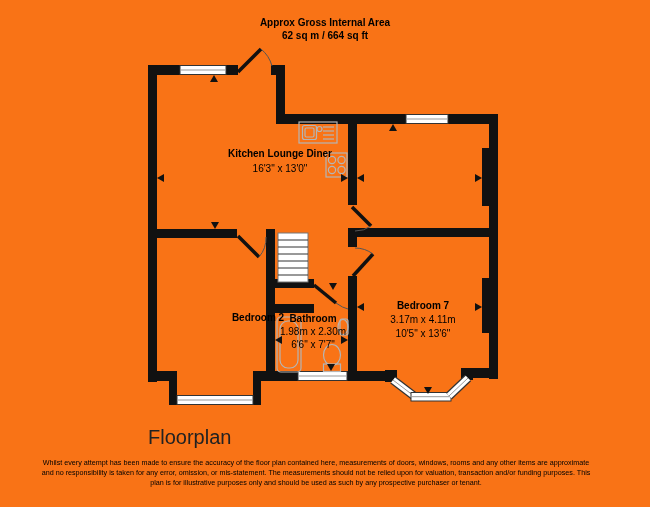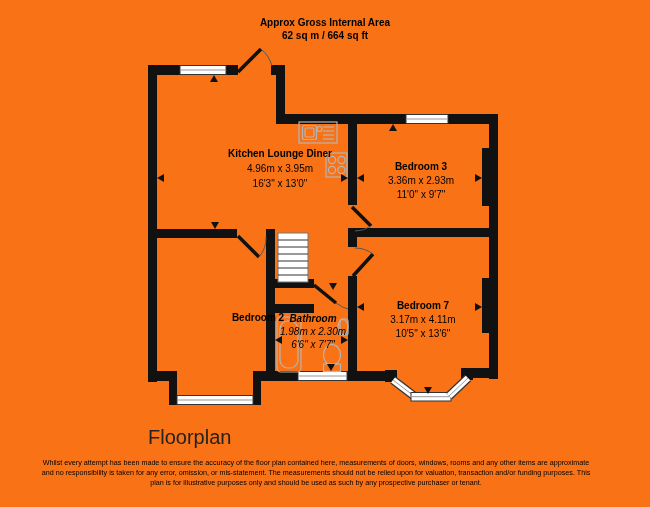--- a/index.html
+++ b/index.html
@@ -6,21 +6,21 @@
   .canvas{position:relative;width:650px;height:507px;background:#f97316;overflow:hidden;
           font-family:"Liberation Sans",sans-serif;color:#000;}
   .header{position:absolute;left:0;top:16px;width:650px;text-align:center;
           font-size:10px;font-weight:bold;line-height:13px;}
   .plan-svg{position:absolute;left:0;top:0;}
   .room-label{position:absolute;transform:translateX(-50%);text-align:center;
               font-size:10px;line-height:15px;white-space:nowrap;}
   .room-label .rname{font-weight:bold;display:block;}
   .room-label .rdim{display:block;}
   .room-label span:empty{display:none;}
-  .lab-bath{line-height:13px;font-style:italic;}
+  .lab-bath{line-height:13px;}
   .lab-bed3, .lab-bed1{line-height:14px;}
   .caption{position:absolute;left:148px;top:426px;font-size:20px;color:#222;}
   .disclaimer{position:absolute;left:36px;top:458px;width:560px;text-align:center;
               font-size:7.2px;line-height:9.8px;color:#000;}
 </style>
 </head>
 <body>
 
 <div class="canvas">
 
@@ -167,29 +167,23 @@
       <polygon points="428,394 424,387 432,387"></polygon>
       <polygon points="275,340 282,336 282,344"></polygon>
       <polygon points="348,340 341,336 341,344"></polygon>
       <polygon points="331,371 327,364 335,364"></polygon>
       <polygon points="333,290 329,283 337,283"></polygon>
     </g>
   </svg>
 
   <div class="room-label" style="left:256px;top:146px;margin-left:24px;">
     <span class="rname">Kitchen Lounge Diner</span>
-    <span class="rdim">4.96m x 3.95m</span>
     <span class="rdim">16'3" x 13'0"</span>
   </div>
 
-  <div class="room-label lab-bed3" style="left:421px;top:160px;">
-    <span class="rname">Bedroom 3</span>
-    <span class="rdim">3.36m x 2.93m</span>
-    <span class="rdim">11'0" x 9'7"</span>
-  </div>
 
   <div class="room-label" style="left:214px;top:310px;margin-left:44px;">
     <span class="rname">Bedroom 2</span>
 
   </div>
 
   <div class="room-label lab-bed1" style="left:423px;top:299px;">
     <span class="rname">Bedroom 7</span>
     <span class="rdim">3.17m x 4.11m</span>
     <span class="rdim">10'5" x 13'6"</span>

